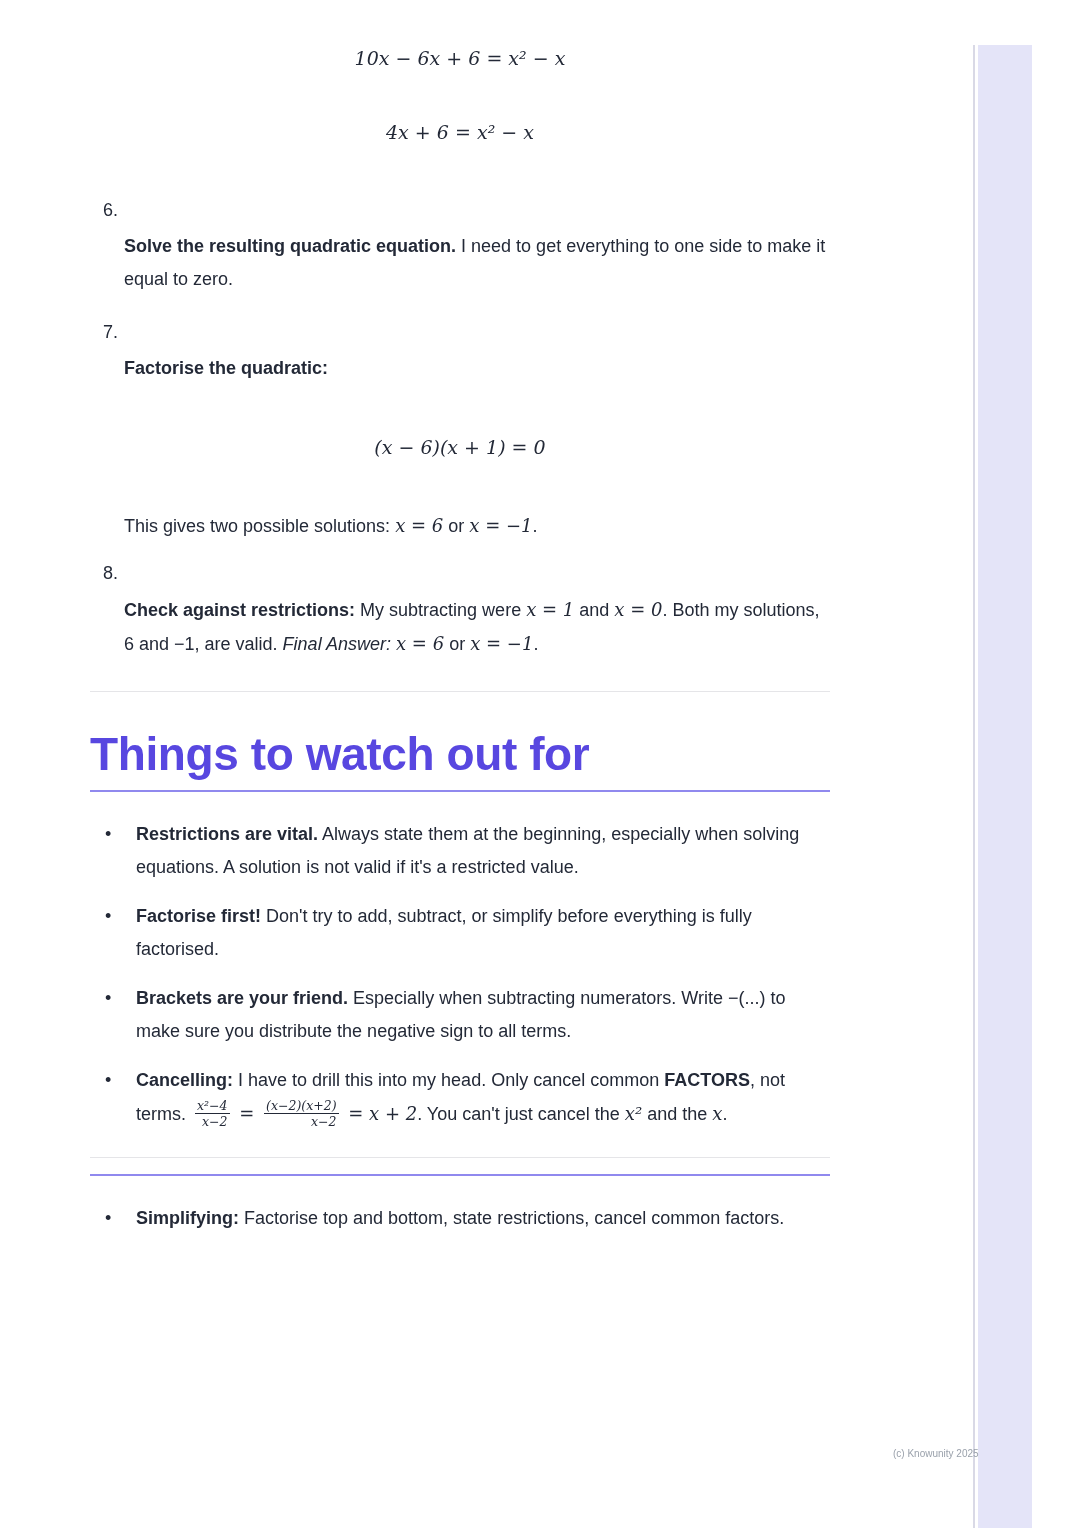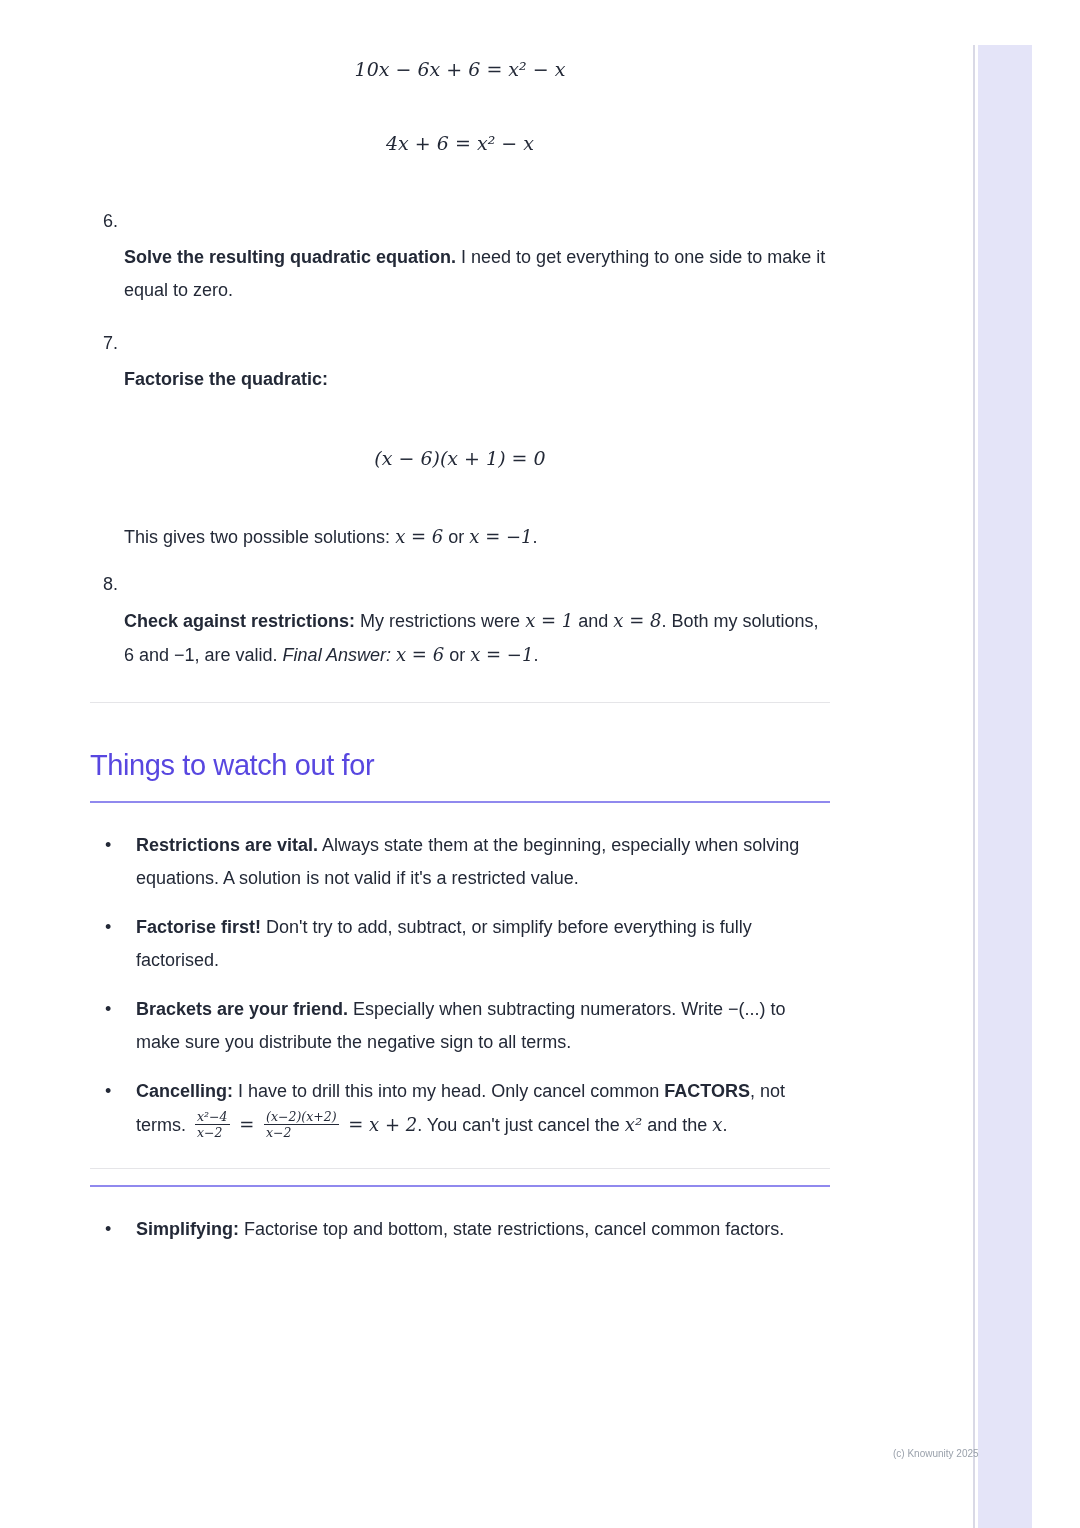--- a/index.html
+++ b/index.html
@@ -11,51 +11,51 @@
     --scroll:#e4e4f8;
   }
   *{box-sizing:border-box;}
   html,body{margin:0;padding:0;}
   body{
     width:1080px;height:1528px;position:relative;overflow:hidden;
     background:#ffffff;color:var(--text);
     font-family:"Liberation Sans",sans-serif;
     font-size:18px;line-height:33px;
   }
-  .content{position:absolute;left:90px;top:13px;width:740px;padding-top:44px;}
+  .content{position:absolute;left:90px;top:2px;width:740px;padding-top:44px;}
   .eq{
     text-align:center;
     font-family:"DejaVu Serif",serif;font-style:italic;
     font-size:19px;line-height:24px;
     margin:50px 0;
   }
   .eq:first-child{margin-top:0;}
   .step{display:flex;margin:20px 0;}
   .step-num{flex:none;width:34px;padding-left:13px;}
   .step-body{flex:1;margin-top:36px;}
   b{font-weight:700;}
   .italic{font-style:italic;}
   .math{font-family:"DejaVu Serif",serif;font-style:italic;}
   .note{margin:44px 0 14px;padding-left:34px;}
   .step-8{margin-top:14px;}
   .rule{height:1px;background:var(--rule);margin:30px 0 0;}
   .rule-2{margin-top:26px;}
   h2{
     margin:42px 0 0;
-    font-size:29px;line-height:40px;font-weight:400;
+    font-size:46px;line-height:40px;font-weight:700;
     letter-spacing:-0.4px;color:var(--accent);
   }
   .heading-underline{height:2px;background:var(--underline);margin:16px 0 26px;}
   .bullets{margin:0;padding:0;list-style:none;}
   .bullet{display:flex;margin:16px 0;}
   .bullet:first-child{margin-top:0;}
   .bullet-marker{flex:none;width:34px;padding-left:15px;font-size:18px;}
   .bullet-body{flex:1;margin-left:12px;}
   .frac{
-    display:inline-flex;flex-direction:column;align-items:flex-start;
+    display:inline-flex;flex-direction:column;align-items:flex-end;
     vertical-align:middle;
     font-family:"DejaVu Serif",serif;font-style:italic;
     font-size:12.5px;line-height:15px;
     margin:0 4px;position:relative;top:-2px;
   }
   .frac .num{border-bottom:1px solid var(--text);padding:0 2px;}
   .frac .den{padding:0 2px;font-style:italic;}
   .footer{
     position:absolute;left:893px;top:1444px;z-index:3;
     color:var(--muted);font-size:10px;line-height:20px;
@@ -89,21 +89,21 @@
     <span class="step-num">7.</span>
     <span class="step-body"><b>Factorise the quadratic:</b></span>
   </div>
 
   <div class="eq">(x − 6)(x + 1) = 0</div>
 
   <div class="note"><span>This gives two possible solutions: </span><span class="math">x = 6</span><span> or </span><span class="math">x = −1</span><span>.</span></div>
 
   <div class="step step-8">
     <span class="step-num">8.</span>
-    <span class="step-body"><b>Check against restrictions:</b><span> My restrictions were </span><span class="math">x = 1</span><span> and </span><span class="math">x = 8</span><span>. Both my solutions, 6 and −1, are valid. </span><span class="italic">Final Answer:</span><span> </span><span class="math">x = 6</span><span> or </span><span class="math">x = −1</span><span>.</span></span>
+    <span class="step-body"><b>Check against restrictions:</b><span> My subtracting were </span><span class="math">x = 1</span><span> and </span><span class="math">x = 0</span><span>. Both my solutions, 6 and −1, are valid. </span><span class="italic">Final Answer:</span><span> </span><span class="math">x = 6</span><span> or </span><span class="math">x = −1</span><span>.</span></span>
   </div>
 
   <div class="rule"></div>
 
   <h2>Things to watch out for</h2>
   <div class="heading-underline"></div>
 
   <ul class="bullets">
     <li class="bullet">
       <span class="bullet-marker">•</span>

